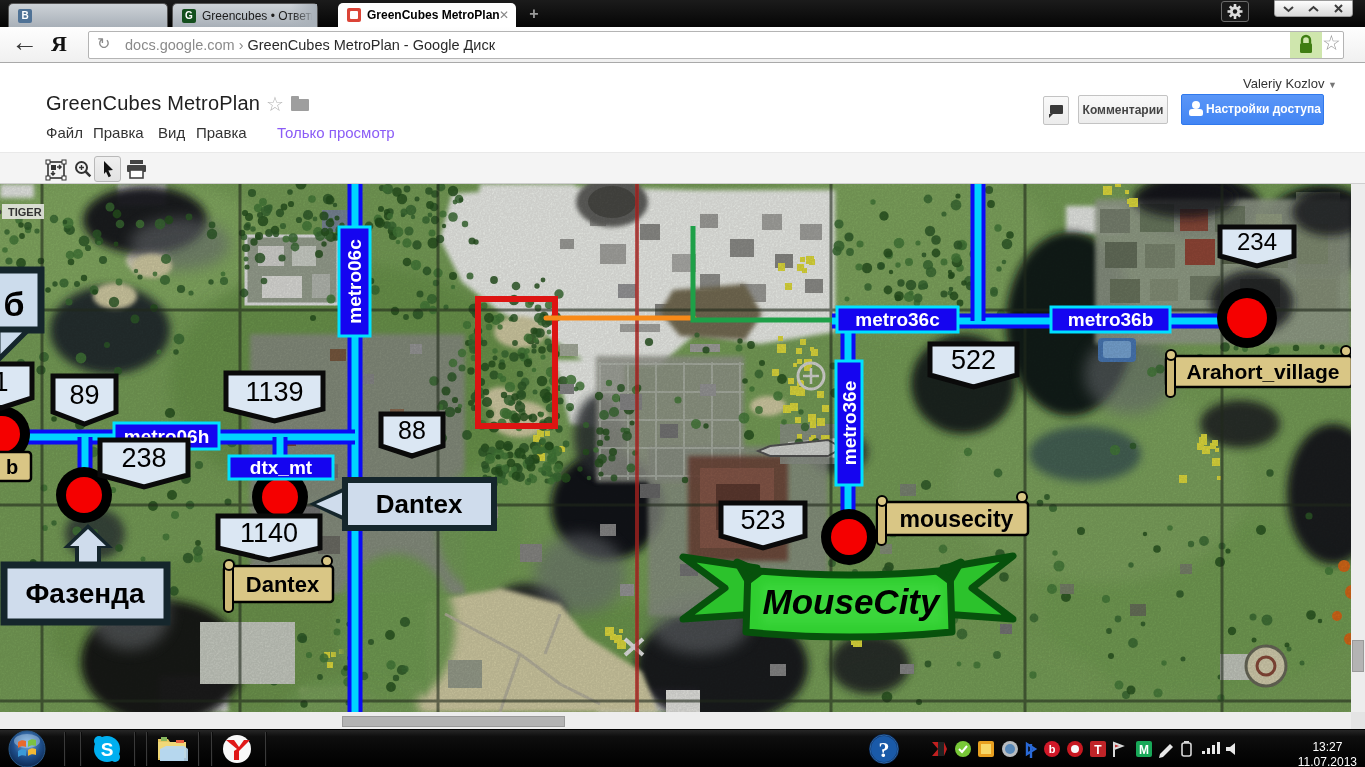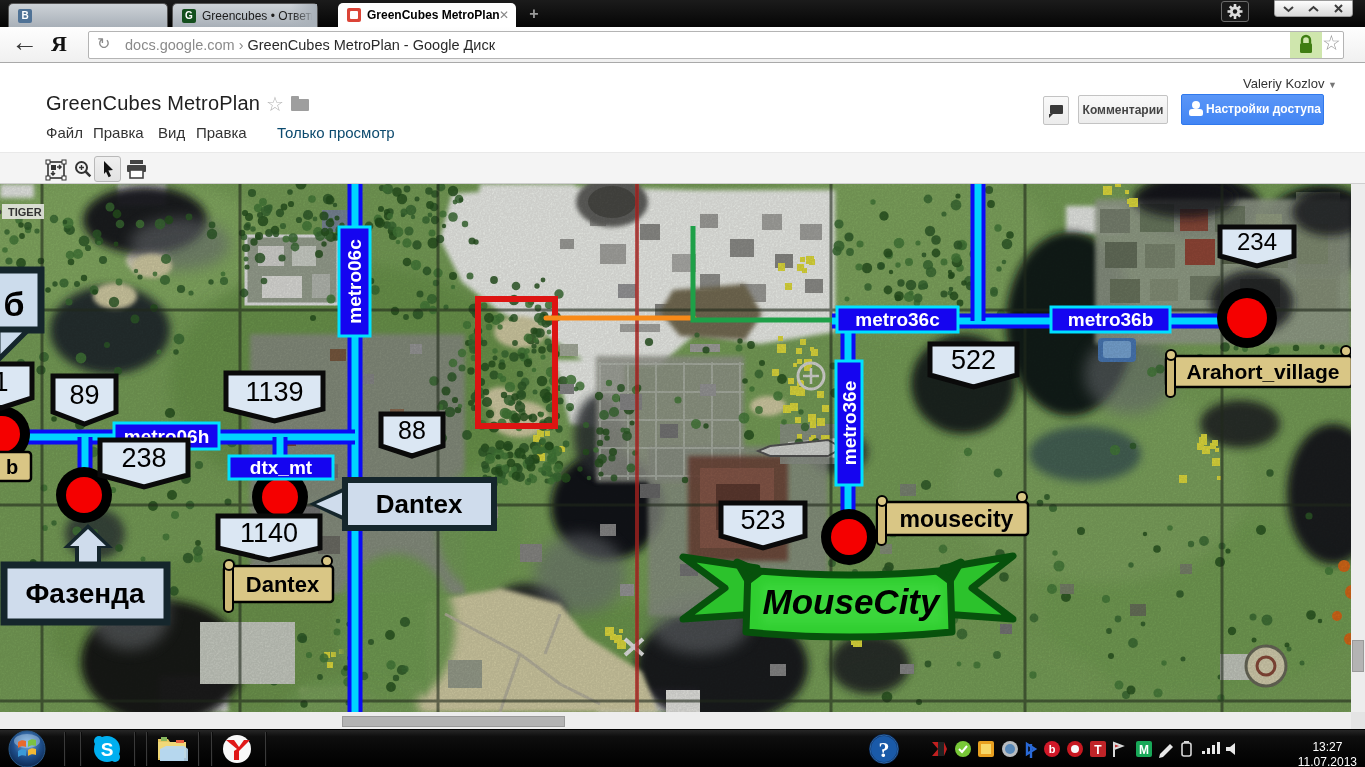--- a/index.html
+++ b/index.html
@@ -106,21 +106,21 @@
 
   <div class="abs" style="left:266px;top:29px;color:#b5b5b5;font-size:20px;">☆</div>
 
   <div class="abs" style="left:291px;top:36px;width:18px;height:12px;background:#9e9e9e;border-radius:1px;"></div>
   <div class="abs" style="left:291px;top:33px;width:8px;height:4px;background:#9e9e9e;border-radius:1px 1px 0 0;"></div>
 
   <div class="menu" style="left:46px;">Файл</div>
   <div class="menu" style="left:93px;">Правка</div>
   <div class="menu" style="left:158px;">Вид</div>
   <div class="menu" style="left:196px;">Правка</div>
-  <div class="menu" style="left:277px;color:#0c4a6e;">Только просмотр</div>
+  <div class="menu" style="left:277px;color:#8b5cf6;">Только просмотр</div>
 
   <div class="abs" style="left:1243px;top:13px;font-size:13px;color:#333;">Valeriy Kozlov <span style="color:#777;font-size:9px;">▼</span></div>
 
   <div class="gbtn" style="left:1043px;top:33px;width:26px;">
     <span style="display:block;margin:8px auto 0;width:13px;height:9px;background:#3a3a3a;border-radius:1px;"></span>
     <span style="display:block;margin-left:5px;width:0;height:0;border-left:4px solid #3a3a3a;border-bottom:4px solid transparent;"></span>
   </div>
 
   <div class="gbtn" style="left:1078px;top:32px;width:90px;line-height:28px;">Комментарии</div>
 

